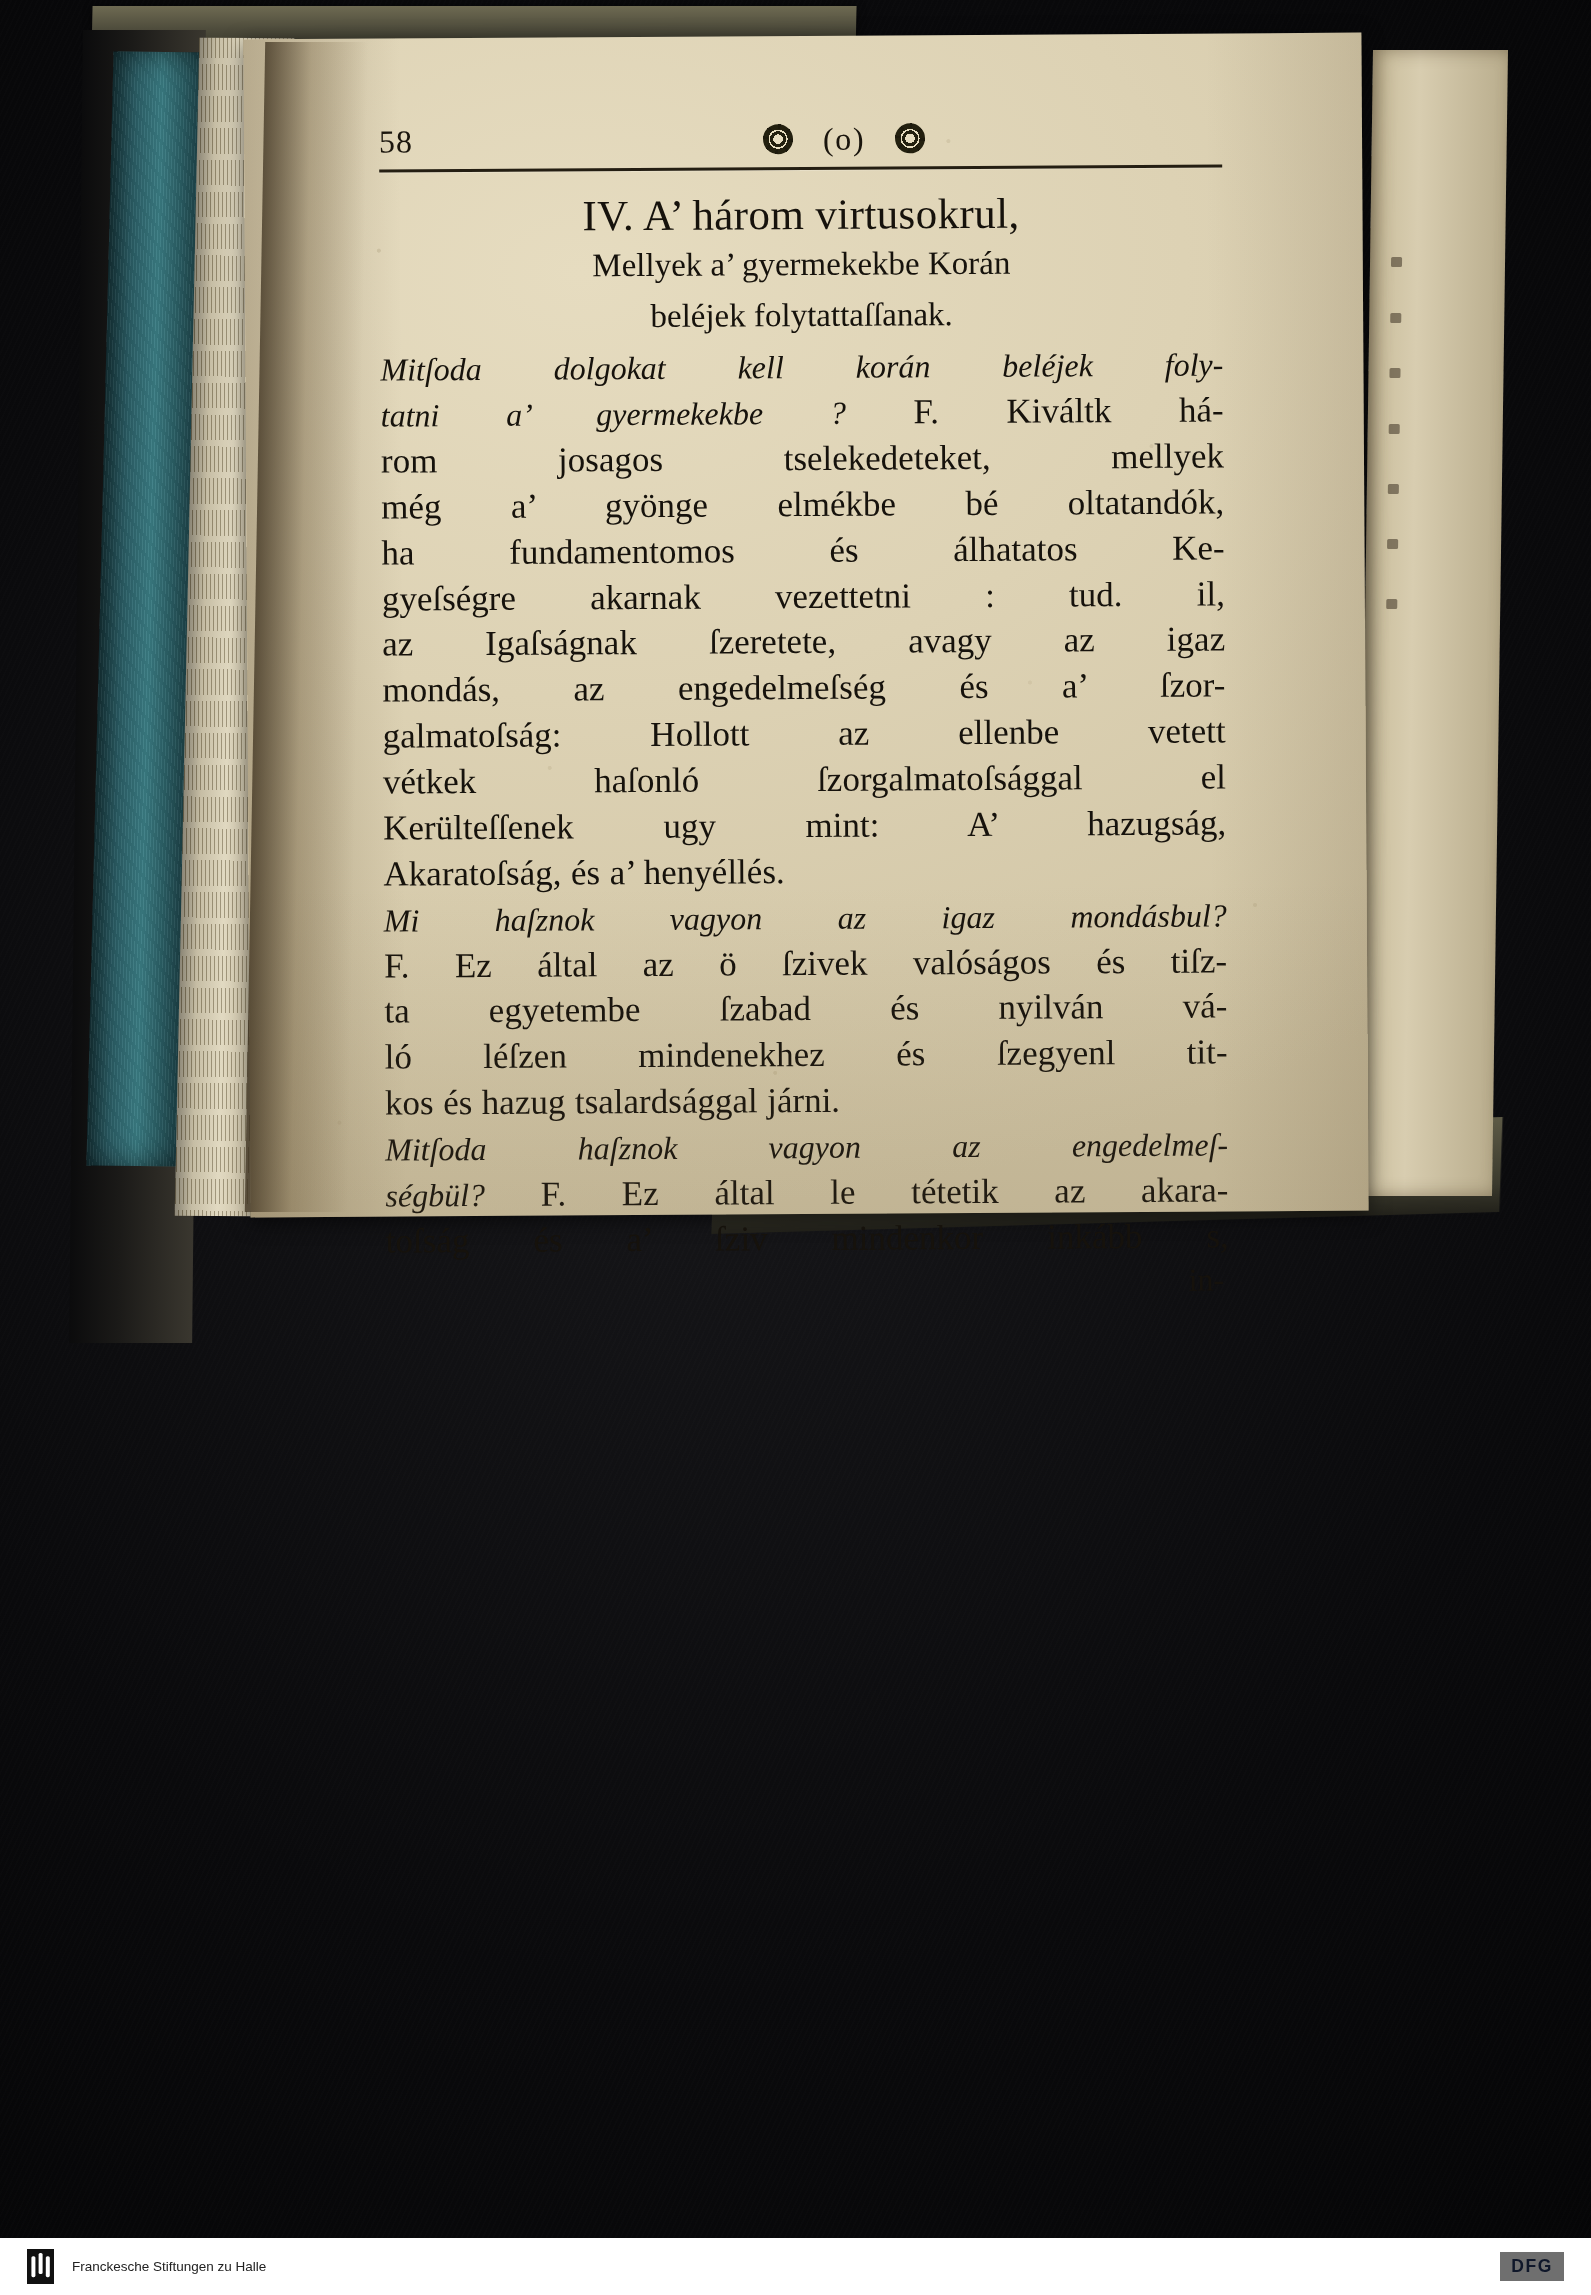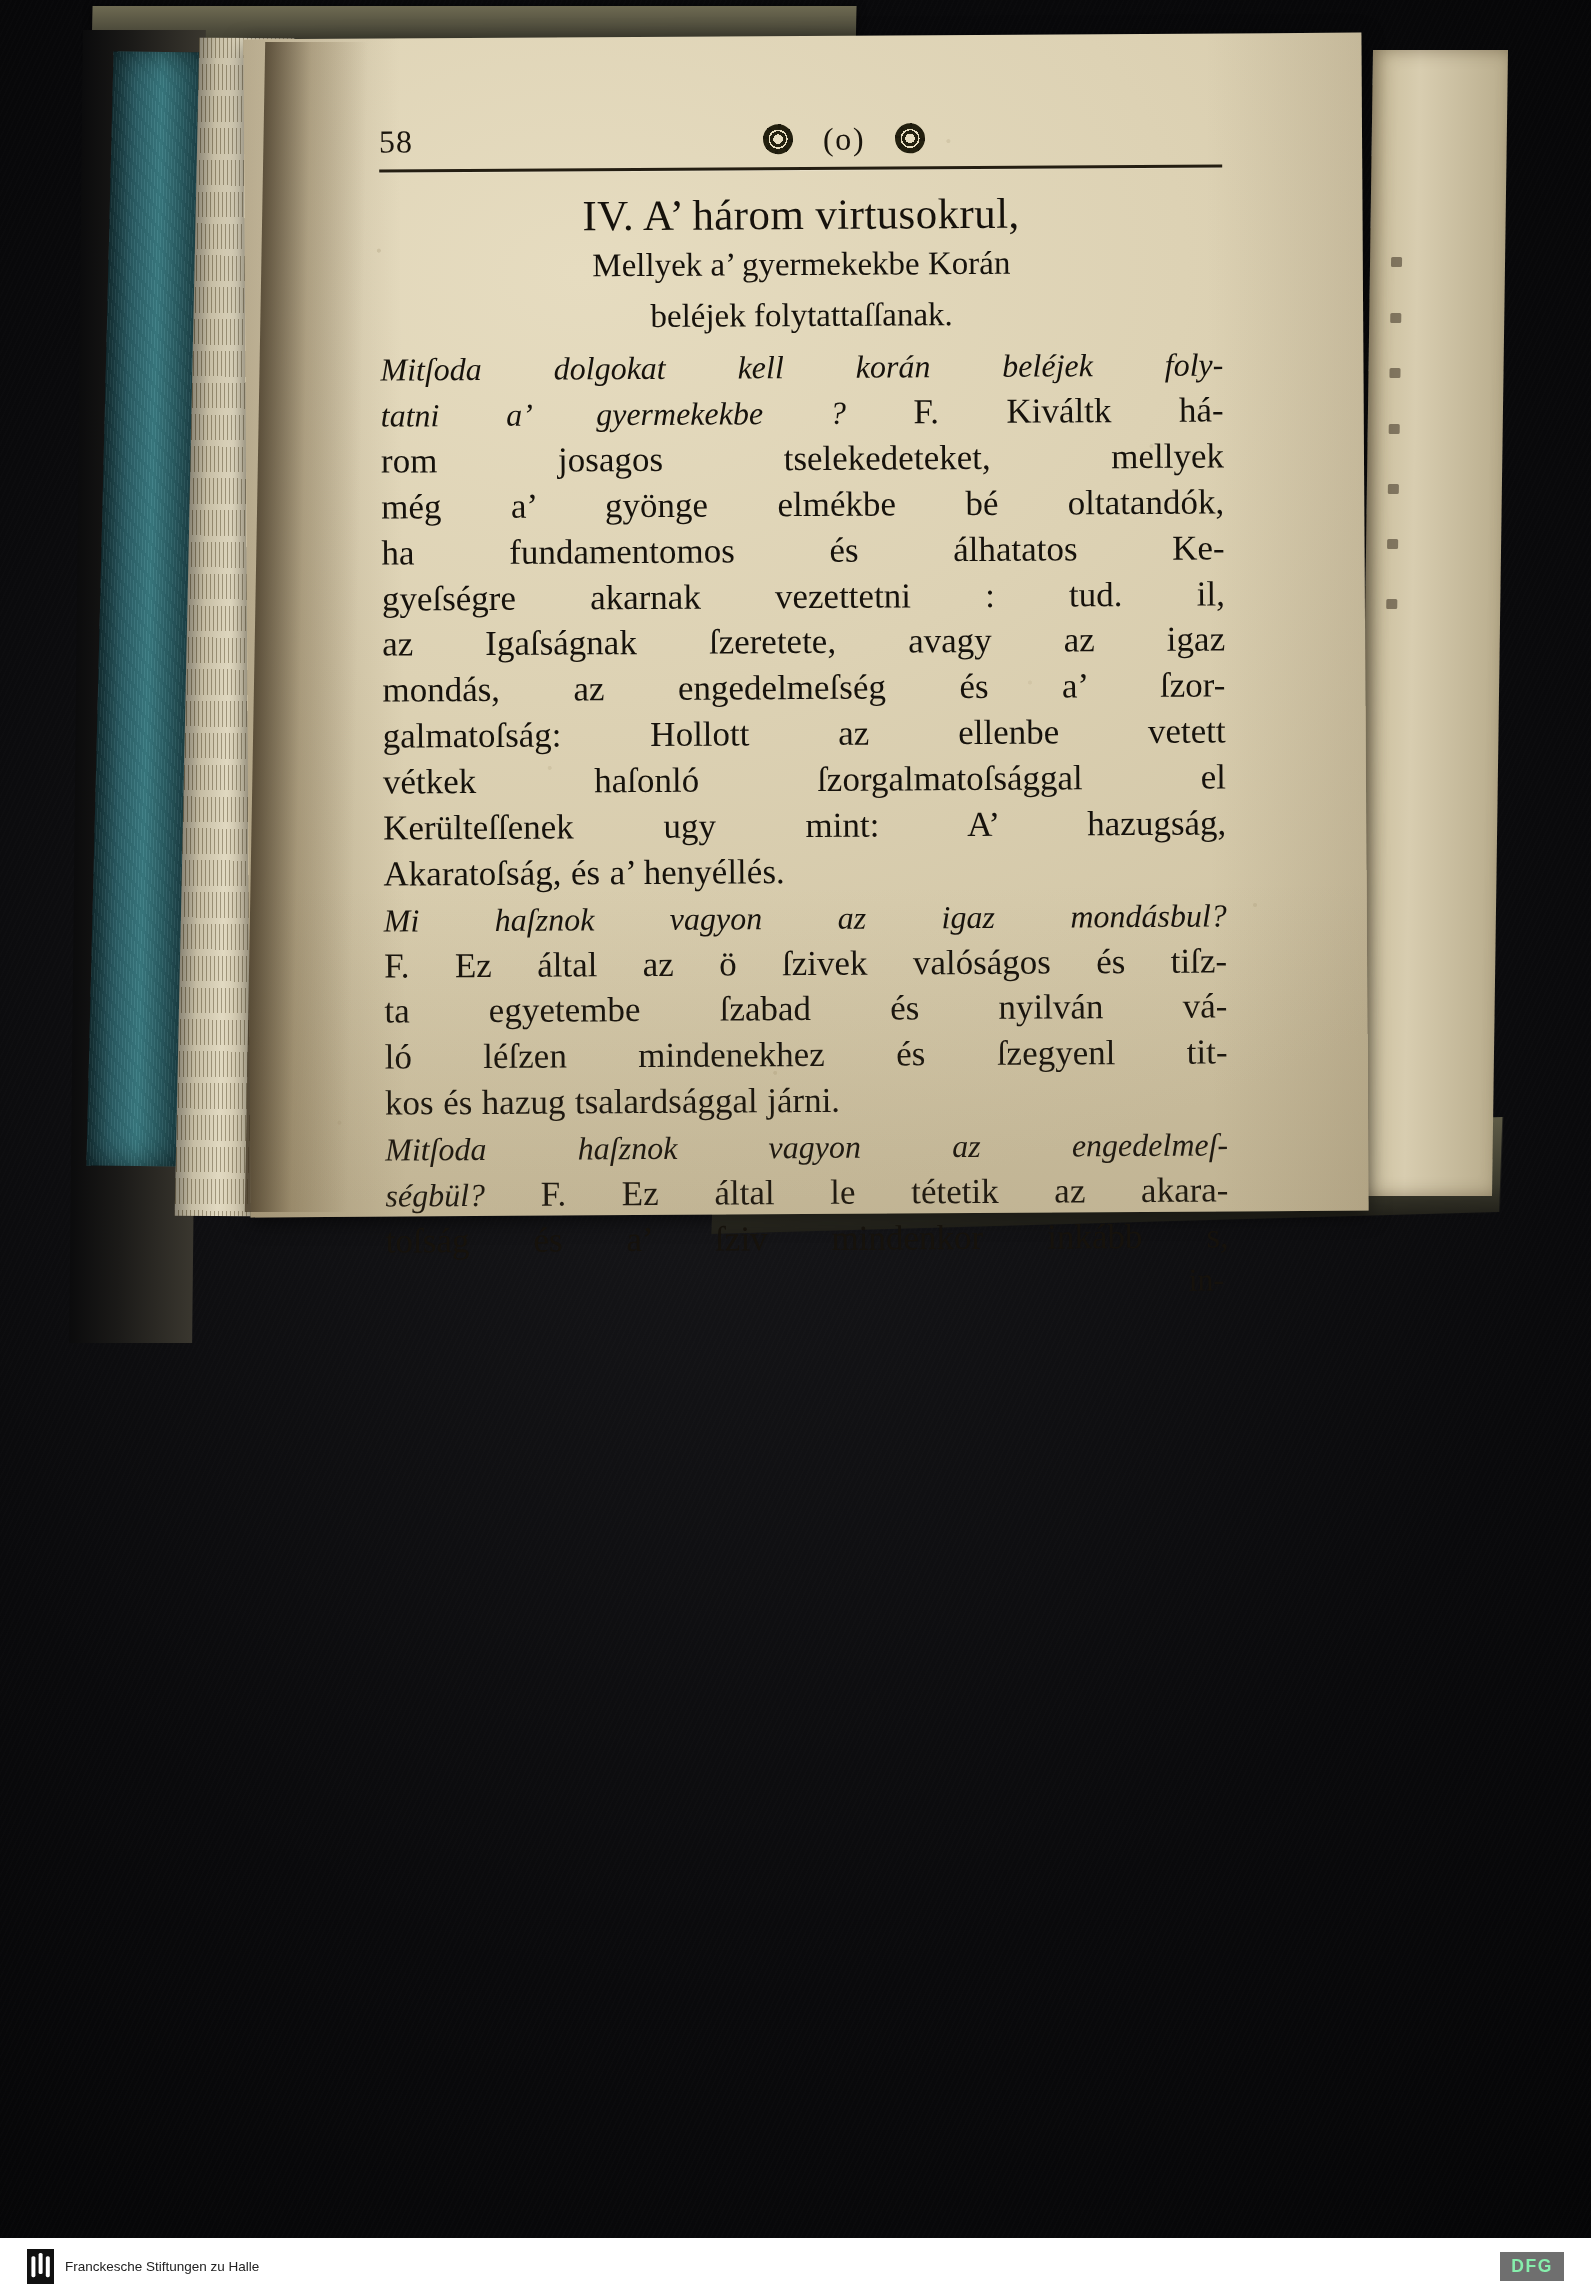--- a/index.html
+++ b/index.html
@@ -297,21 +297,21 @@
     background: #ffffff;
     display: flex;
     align-items: center;
     justify-content: space-between;
     padding: 0 27px;
     box-sizing: border-box;
   }
   #footer-left {
     display: flex;
     align-items: center;
-    gap: 11px;
+    gap: 18px;
   }
   #fs-logo {
     width: 27px;
     height: 35px;
     background: #111;
     position: relative;
     flex: none;
   }
   #fs-logo::after {
     content: "";
@@ -328,21 +328,21 @@
   #fs-caption {
     font-family: "Liberation Sans", sans-serif;
     font-size: 13.5px;
     color: #222;
   }
   #dfg-logo {
     font-family: "Liberation Sans", sans-serif;
     font-size: 17.5px;
     font-weight: bold;
     letter-spacing: 1.6px;
-    color: #86efac;
+    color: #0f172a;
     background: #6f6f6f;
     padding: 4px 11px 4.8px 11px;
   }
 </style>
 </head>
 <body>
 
 <div id="scan-backdrop"></div>
 
 <div id="book">

